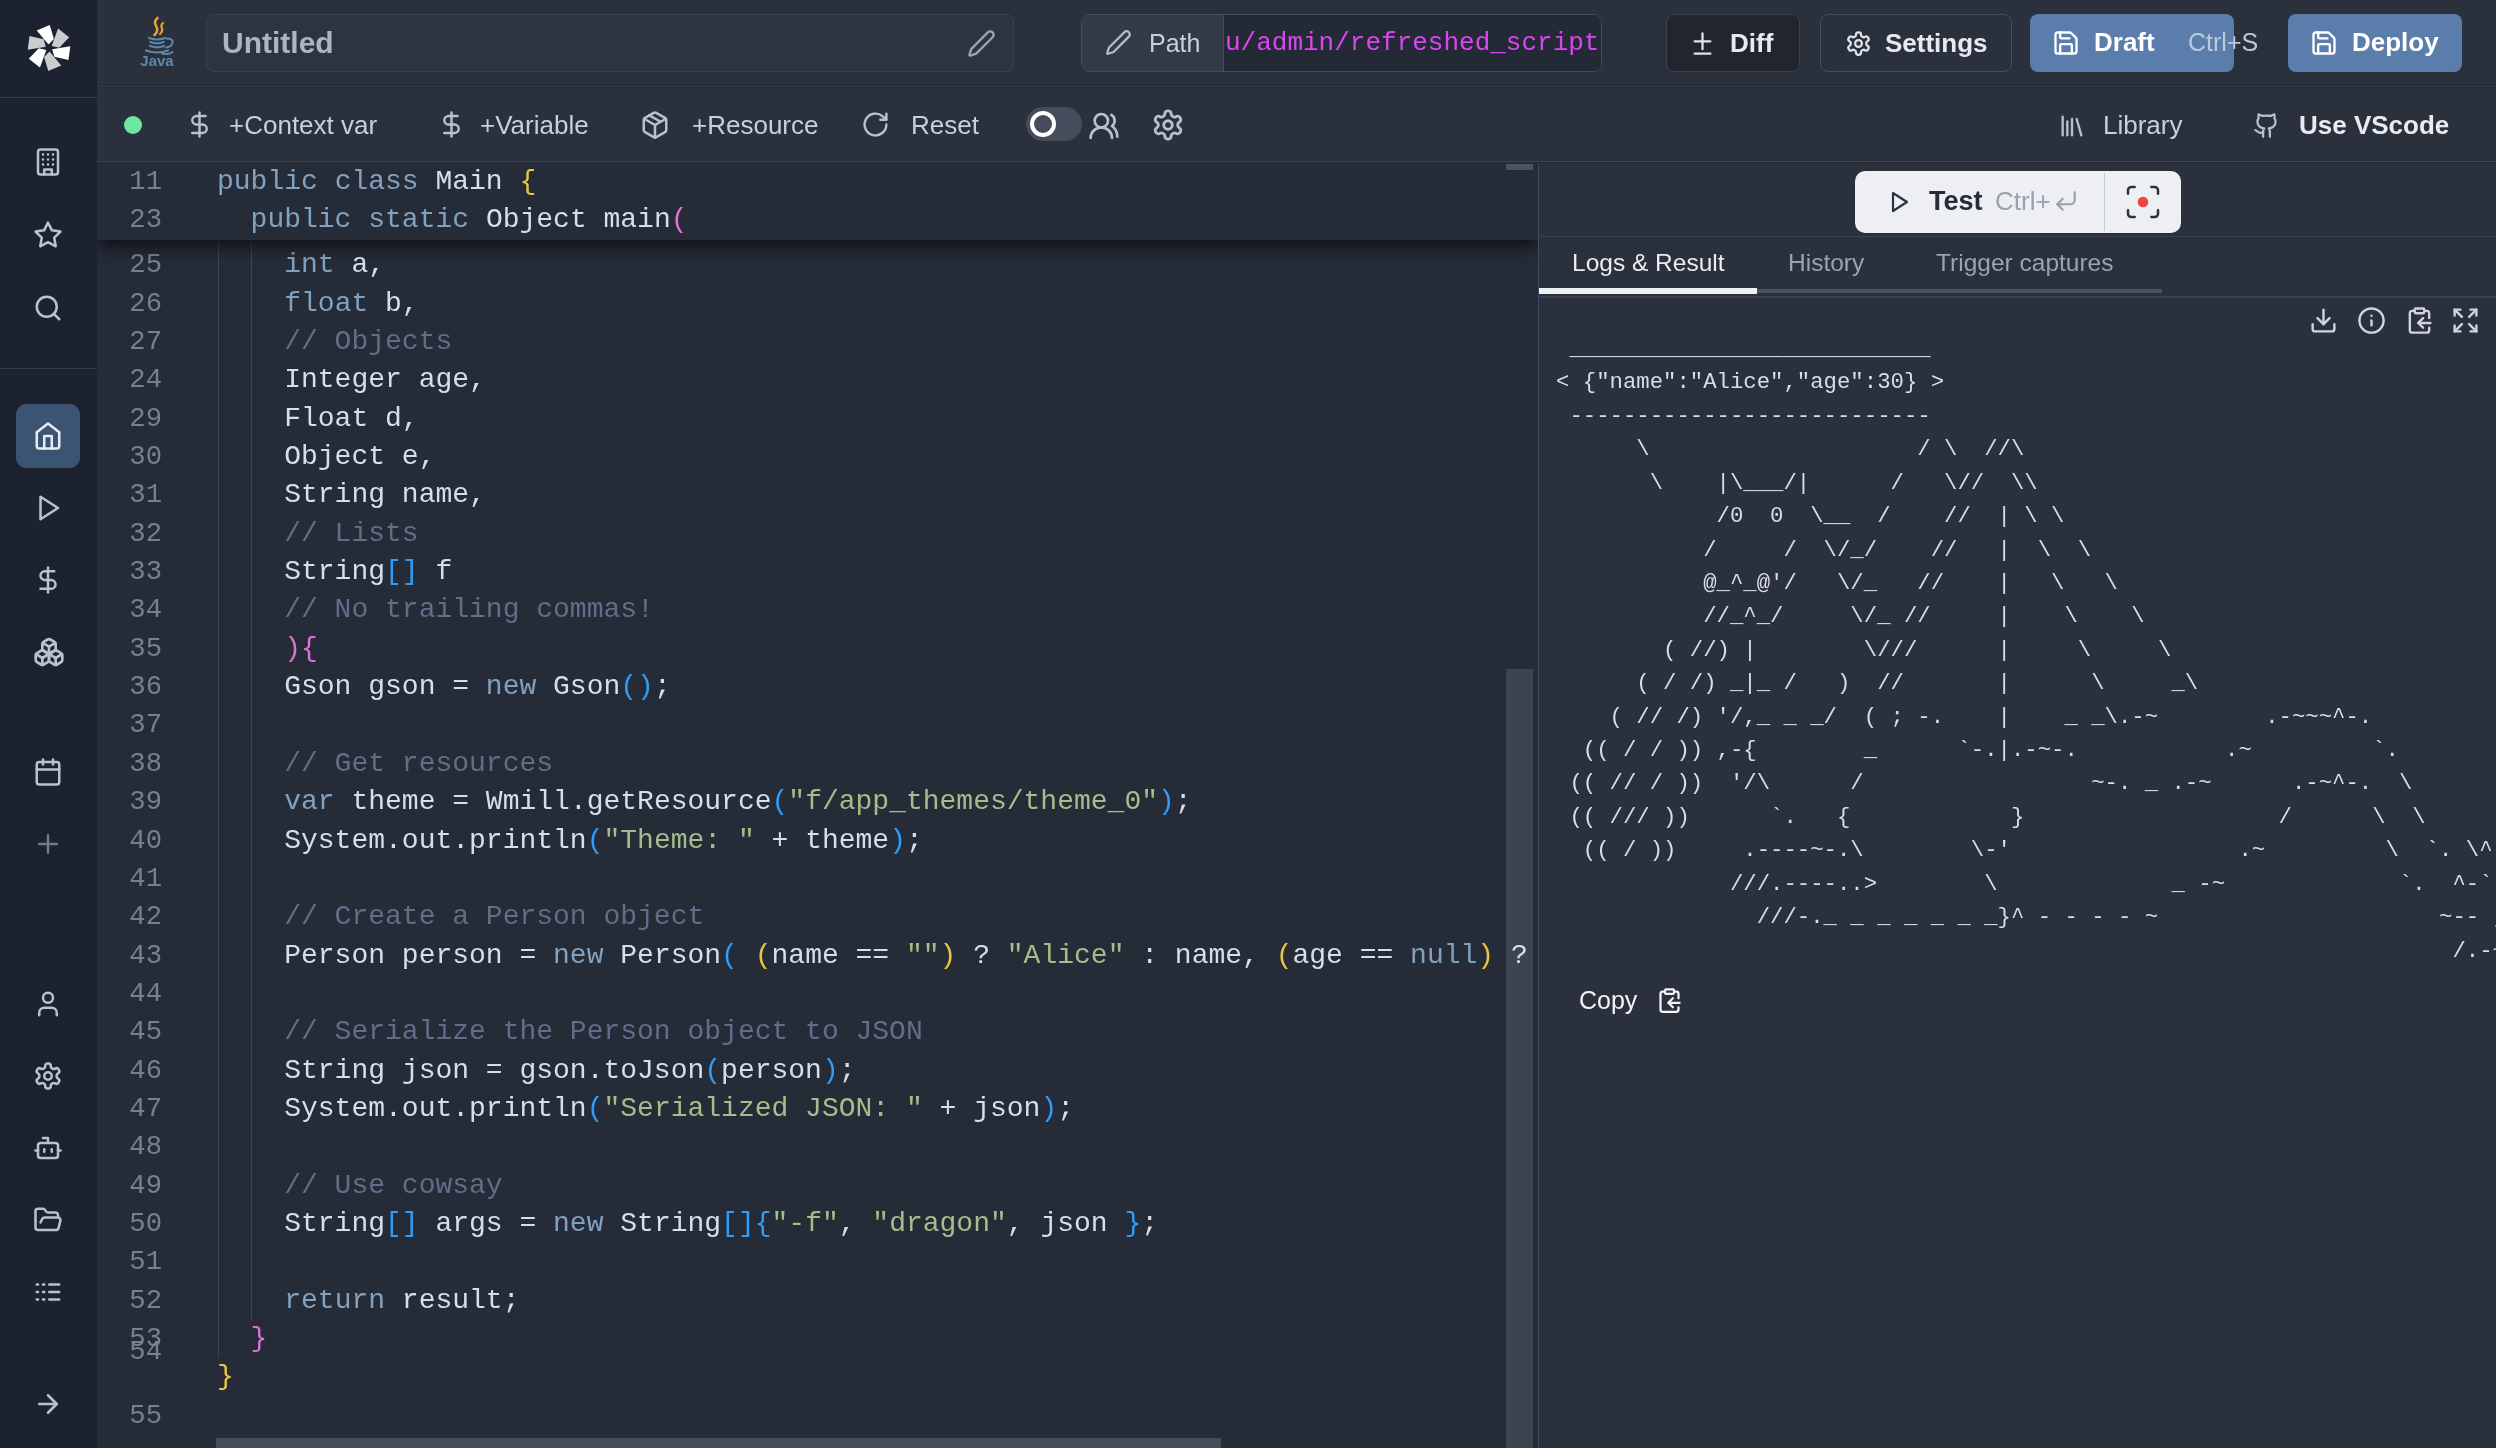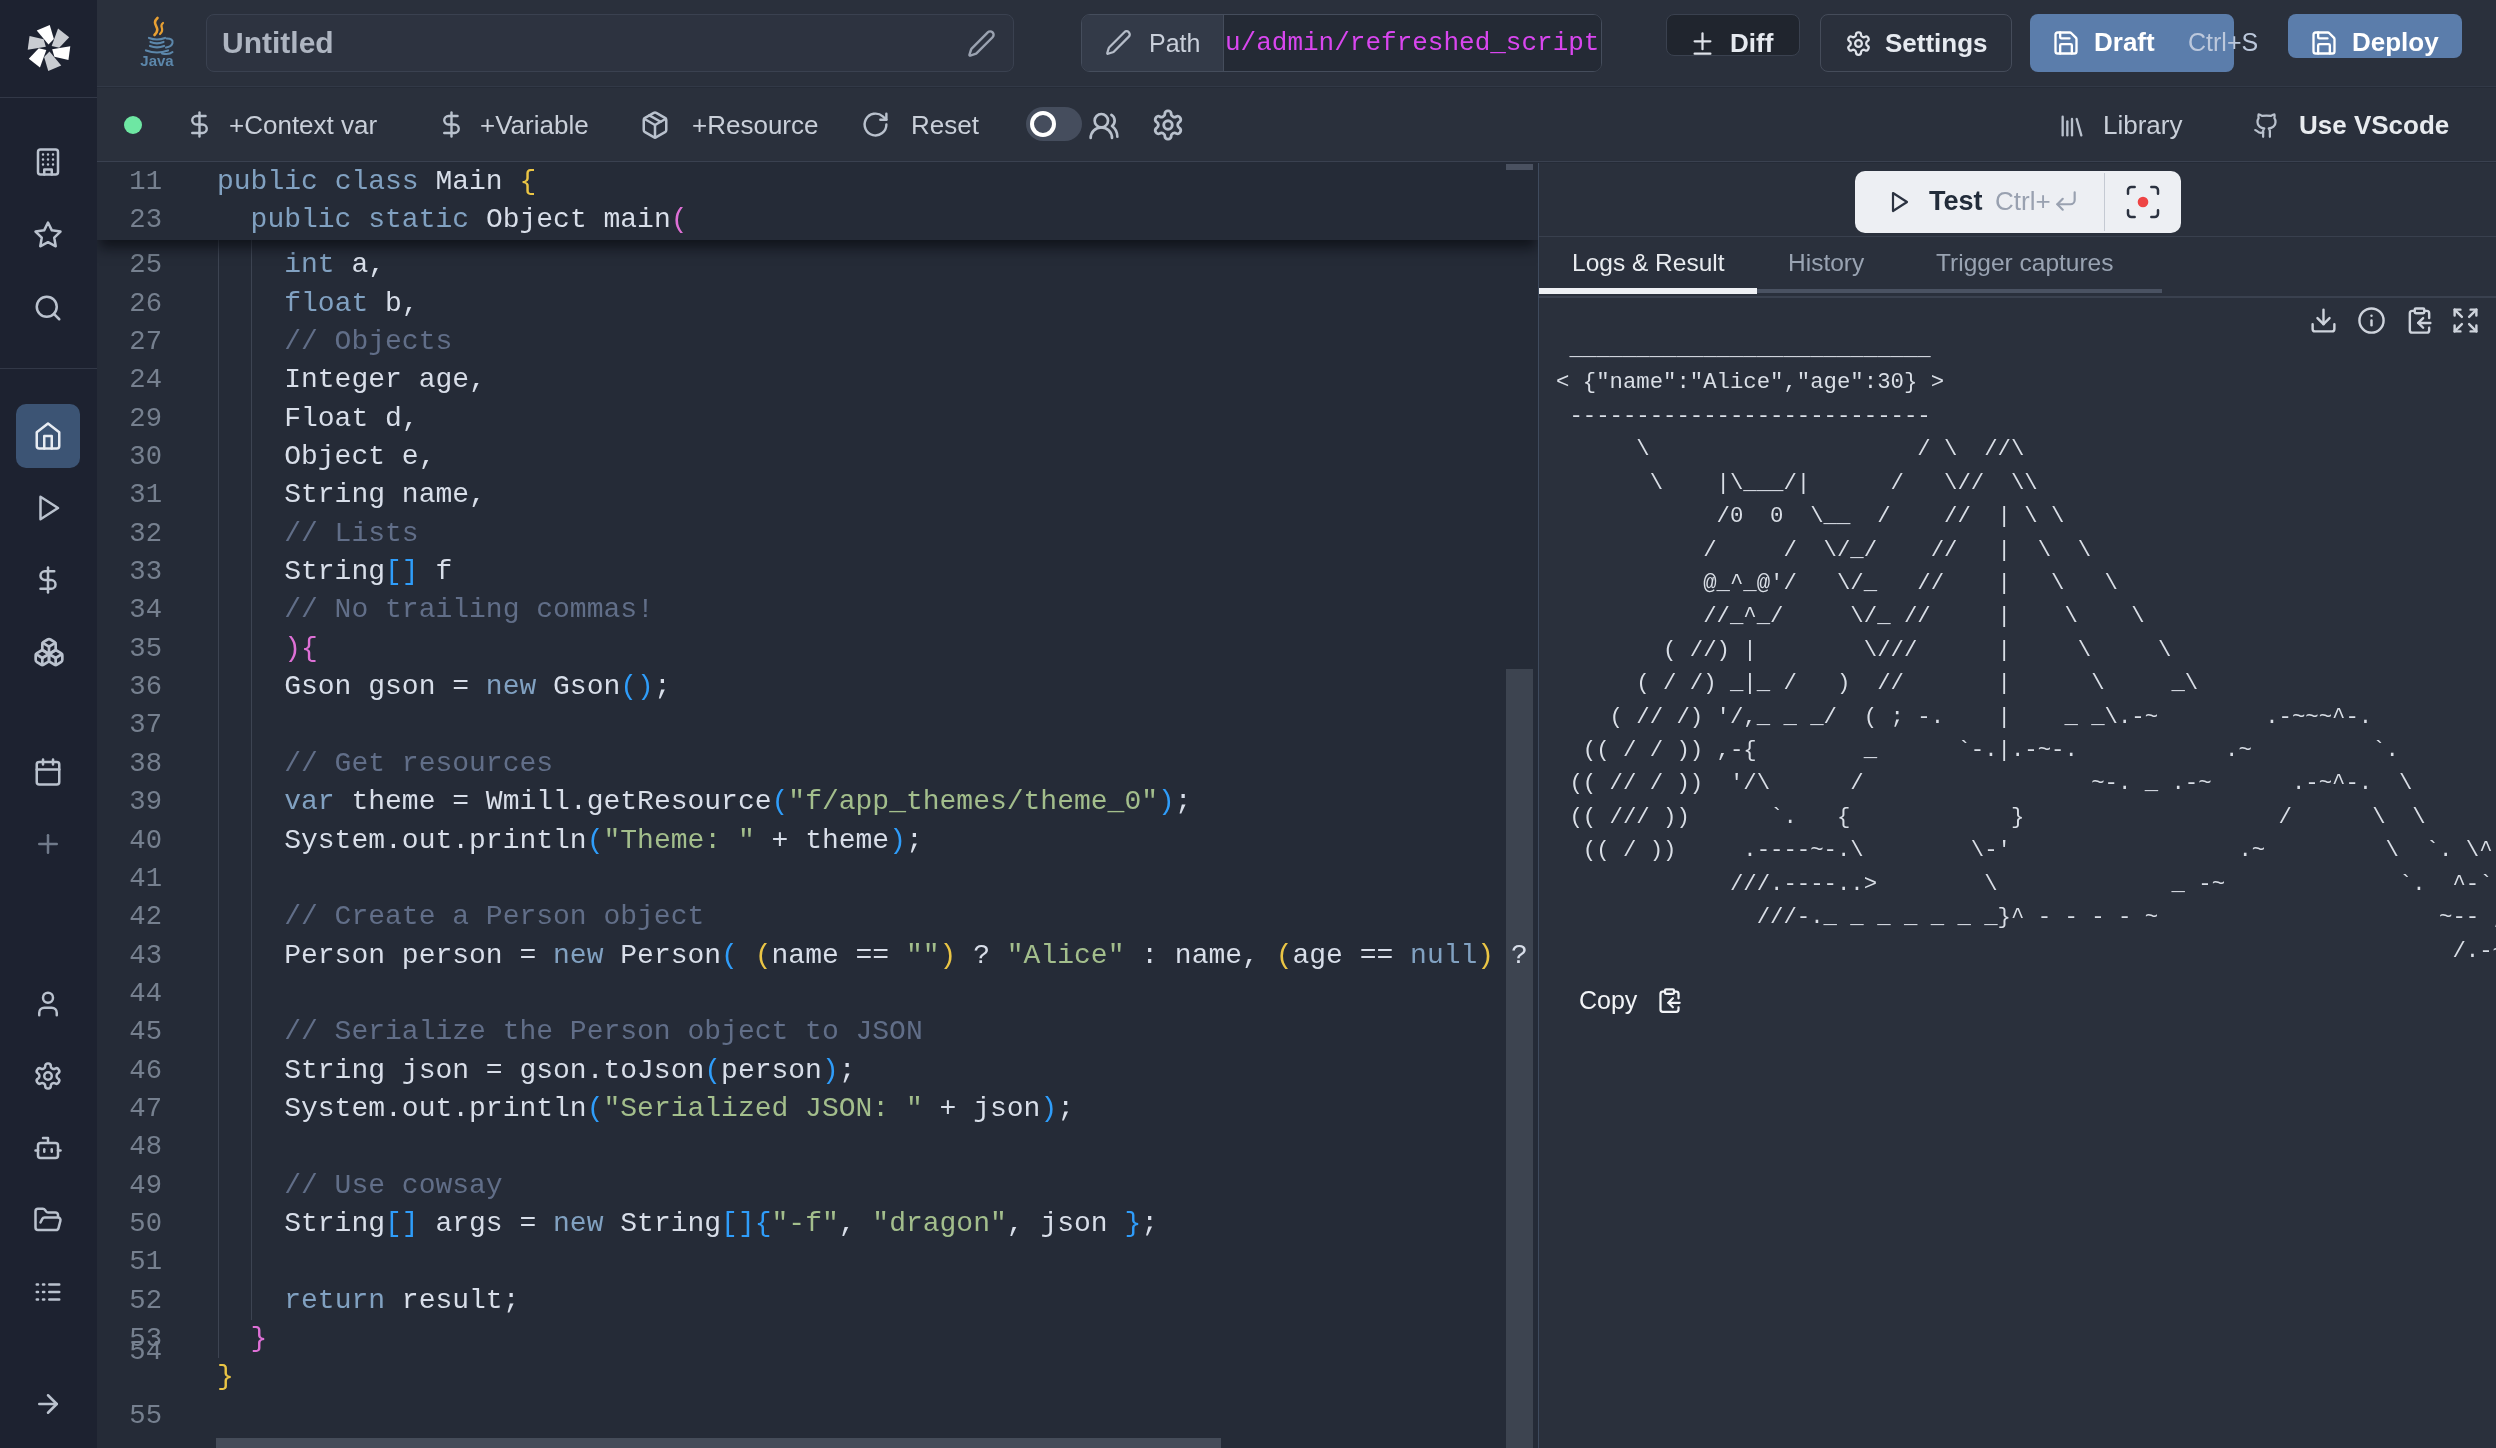--- a/index.html
+++ b/index.html
@@ -152,21 +152,21 @@
      <div style="width:142px;height:56px;background:#333a48;border-radius:7px 0 0 7px;border-right:1px solid #454d5c;">
         <div class="abs" style="left:23px;top:14px;"><svg class="" style="" width="27" height="27" viewBox="0 0 24 24" fill="none" stroke="#b6bdc9" stroke-width="2" stroke-linecap="round" stroke-linejoin="round">
             <path d="M21.174 6.812a1 1 0 0 0-3.986-3.987L3.842 16.174a2 2 0 0 0-.5.83l-1.321 4.352a.5.5 0 0 0 .623.622l4.353-1.32a2 2 0 0 0 .83-.497z"></path>
           </svg></div>
         <div class="abs" style="left:67px;top:0;height:56px;line-height:56px;font-size:25px;color:#c9cfda;">Path</div>
      </div>
      <div style="width:377px;height:56px;background:#242a35;border-radius:0 7px 7px 0;">
         <div class="abs" style="left:143px;top:0;height:56px;line-height:56px;font-family:'Liberation Mono',monospace;font-size:26px;color:#d946ef;">u/admin/refreshed_script</div>
      </div>
   </div>
-  <div class="abs" style="left:1569px;top:14px;width:134px;height:42px;background:#20252e;border:1px solid #3a414f;border-radius:8px;">
+  <div class="abs" style="left:1569px;top:14px;width:134px;height:58px;background:#20252e;border:1px solid #3a414f;border-radius:8px;">
      <div class="abs" style="left:22px;top:15px;"><svg class="" style="" width="27" height="27" viewBox="0 0 24 24" fill="none" stroke="#dfe3ea" stroke-width="2" stroke-linecap="round" stroke-linejoin="round">
           <path d="M12 3v14"></path>
           <path d="M5 10h14"></path>
           <path d="M5 21h14"></path>
         </svg></div>
      <div class="abs" style="left:63px;top:0;height:56px;line-height:56px;font-size:26px;font-weight:600;color:#e6eaf0;">Diff</div>
   </div>
   <div class="abs" style="left:1723px;top:14px;width:192px;height:58px;border:1px solid #454c5a;border-radius:8px;">
      <div class="abs" style="left:24px;top:15px;"><svg class="" style="" width="27" height="27" viewBox="0 0 24 24" fill="none" stroke="#dfe3ea" stroke-width="2" stroke-linecap="round" stroke-linejoin="round">
           <path d="M12.22 2h-.44a2 2 0 0 0-2 2v.18a2 2 0 0 1-1 1.73l-.43.25a2 2 0 0 1-2 0l-.15-.08a2 2 0 0 0-2.73.73l-.22.38a2 2 0 0 0 .73 2.73l.15.1a2 2 0 0 1 1 1.72v.51a2 2 0 0 1-1 1.74l-.15.09a2 2 0 0 0-.73 2.73l.22.38a2 2 0 0 0 2.73.73l.15-.08a2 2 0 0 1 2 0l.43.25a2 2 0 0 1 1 1.73V20a2 2 0 0 0 2 2h.44a2 2 0 0 0 2-2v-.18a2 2 0 0 1 1-1.73l.43-.25a2 2 0 0 1 2 0l.15.08a2 2 0 0 0 2.73-.73l.22-.39a2 2 0 0 0-.73-2.73l-.15-.08a2 2 0 0 1-1-1.74v-.5a2 2 0 0 1 1-1.74l.15-.09a2 2 0 0 0 .73-2.73l-.22-.38a2 2 0 0 0-2.73-.73l-.15.08a2 2 0 0 1-2 0l-.43-.25a2 2 0 0 1-1-1.73V4a2 2 0 0 0-2-2z"></path>
@@ -176,21 +176,21 @@
   </div>
   <div class="abs" style="left:1933px;top:14px;width:204px;height:58px;background:#5b7dab;border-radius:8px;">
      <div class="abs" style="left:22px;top:15px;"><svg class="" style="" width="28" height="28" viewBox="0 0 24 24" fill="none" stroke="#ffffff" stroke-width="2" stroke-linecap="round" stroke-linejoin="round">
           <path d="M15.2 3a2 2 0 0 1 1.4.6l3.8 3.8a2 2 0 0 1 .6 1.4V19a2 2 0 0 1-2 2H5a2 2 0 0 1-2-2V5a2 2 0 0 1 2-2z"></path>
           <path d="M17 21v-7a1 1 0 0 0-1-1H8a1 1 0 0 0-1 1v7"></path>
           <path d="M7 3v4a1 1 0 0 0 1 1h7"></path>
         </svg></div>
      <div class="abs" style="left:64px;top:0;height:56px;line-height:56px;font-size:26px;font-weight:700;color:#ffffff;">Draft</div>
      <div class="abs" style="left:158px;top:0;height:56px;line-height:56px;font-size:25px;color:#bcc8dc;">Ctrl+S</div>
   </div>
-  <div class="abs" style="left:2191px;top:14px;width:174px;height:44px;background:#5b7dab;border-radius:8px;">
+  <div class="abs" style="left:2191px;top:14px;width:174px;height:58px;background:#5b7dab;border-radius:8px;">
      <div class="abs" style="left:22px;top:15px;"><svg class="" style="" width="28" height="28" viewBox="0 0 24 24" fill="none" stroke="#ffffff" stroke-width="2" stroke-linecap="round" stroke-linejoin="round">
           <path d="M15.2 3a2 2 0 0 1 1.4.6l3.8 3.8a2 2 0 0 1 .6 1.4V19a2 2 0 0 1-2 2H5a2 2 0 0 1-2-2V5a2 2 0 0 1 2-2z"></path>
           <path d="M17 21v-7a1 1 0 0 0-1-1H8a1 1 0 0 0-1 1v7"></path>
           <path d="M7 3v4a1 1 0 0 0 1 1h7"></path>
         </svg></div>
      <div class="abs" style="left:64px;top:0;height:56px;line-height:56px;font-size:26px;font-weight:700;color:#ffffff;">Deploy</div>
   </div>
 </div>
 <div id="toolbar">
   <div class="abs" style="left:27px;top:28px;width:18px;height:18px;border-radius:50%;background:#6ee7a3;"></div>

